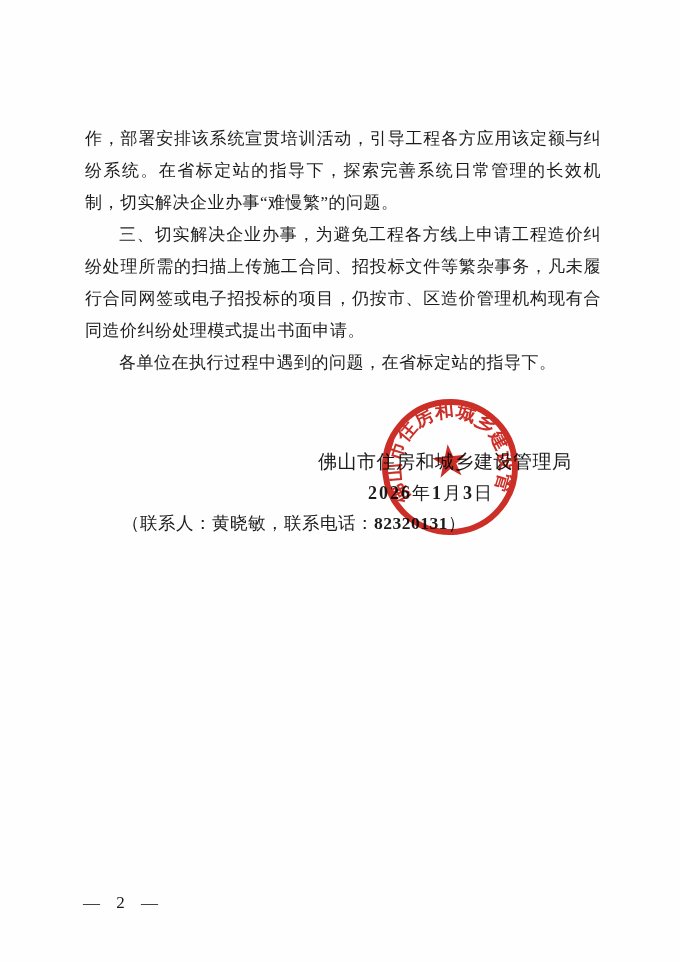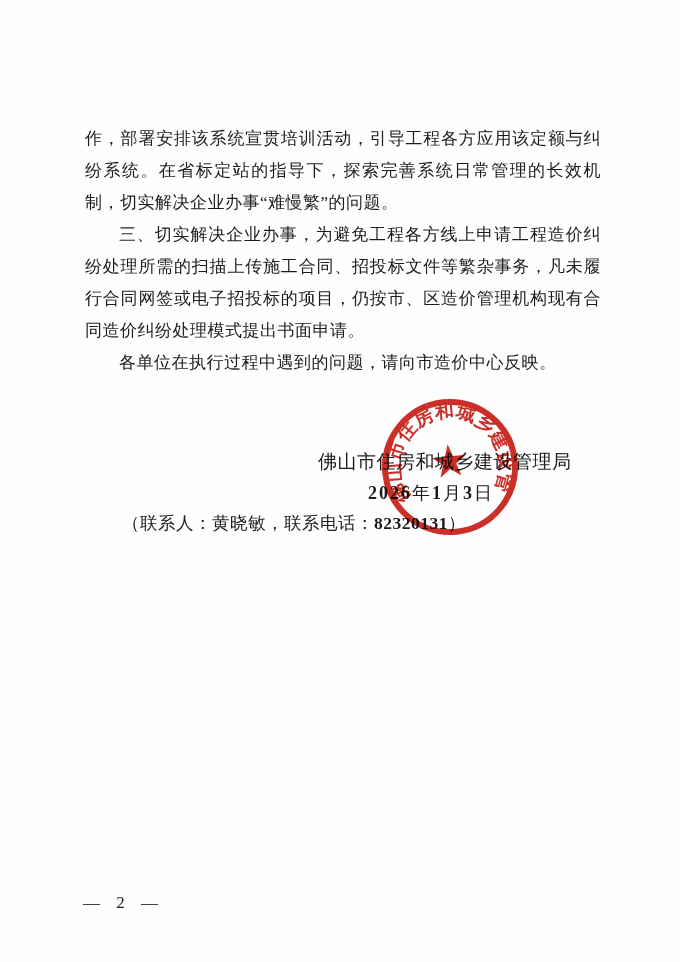--- a/index.html
+++ b/index.html
@@ -64,21 +64,21 @@
   }
 </style>
 </head>
 <body>
 
 <div class="page">
 
   <div class="body-text">
     <p class="para">作，部署安排该系统宣贯培训活动，引导工程各方应用该定额与纠纷系统。在省标定站的指导下，探索完善系统日常管理的长效机制，切实解决企业办事“难慢繁”的问题。</p>
     <p class="para indent">三、切实解决企业办事，为避免工程各方线上申请工程造价纠纷处理所需的扫描上传施工合同、招投标文件等繁杂事务，凡未履行合同网签或电子招投标的项目，仍按市、区造价管理机构现有合同造价纠纷处理模式提出书面申请。</p>
-    <p class="para indent">各单位在执行过程中遇到的问题，请向市造价中心反映。</p>
+    <p class="para indent">各单位在执行过程中遇到的问题，在省标定站的指导下。</p>
   </div>
 
   <div class="signature-org">佛山市住房和城乡建设管理局</div>
 
   <div class="signature-date">
     <span class="num">2026</span><span>年</span><span class="num">1</span><span>月</span><span class="num">3</span><span>日</span>
   </div>
 
   <div class="contact-line">
     <span>（联系人：黄晓敏，联系电话：</span><span class="num">82320131</span><span>）</span>

